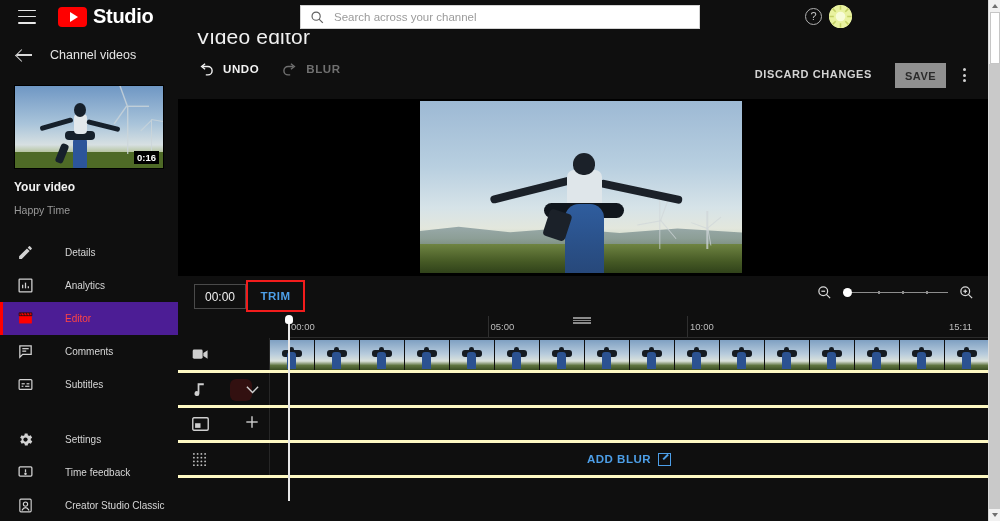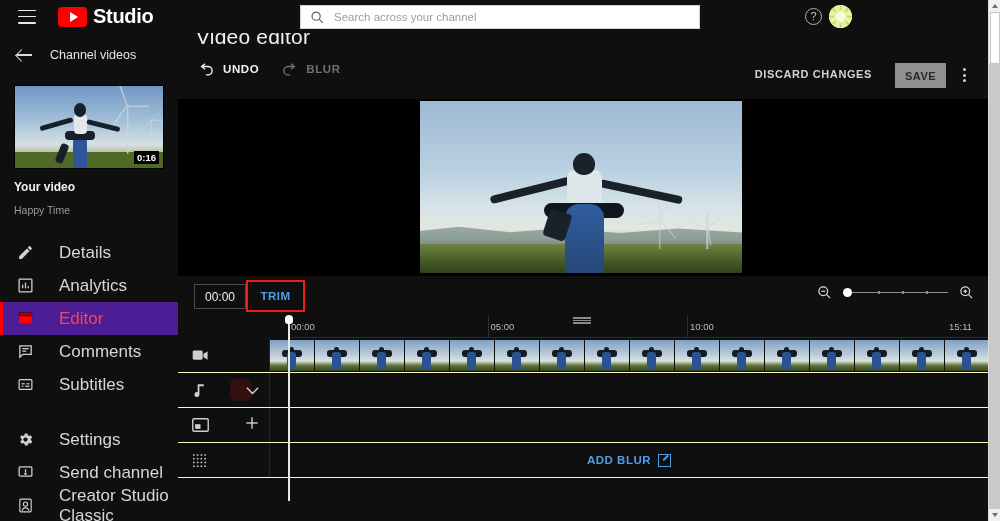--- a/index.html
+++ b/index.html
@@ -71,21 +71,21 @@
   .thumb-wrap { margin: 8px 0 0 14px; width: 150px; height: 84px; position: relative;
     border: 1px solid #000; overflow: hidden; cursor: pointer; }
   .thumb-badge { position: absolute; right: 4px; bottom: 4px; background: #000;
     color: #fff; font-size: 9.5px; padding: 1px 3px; font-weight: bold; }
   .vid-name { margin: 11px 0 0 14px; font-size: 12px; font-weight: bold; color: #f1f1f1; }
   .vid-sub { margin: 10px 0 0 14px; font-size: 10.5px; color: #9a9a9a; }
 
   .navlist { margin-top: 20px; }
   .navitem { position: relative; display: flex; align-items: center; height: 33px;
     padding-left: 16px; cursor: pointer; }
-  .navitem .lbl { margin-left: 24px; font-size: 17px; color: #d6d6d6; }
+  .navitem .lbl { margin-left: 30px; font-size: 10px; color: #d6d6d6; }
   .navitem.active { background: #4c1d95; }
   .navitem.active::before { content: ""; position: absolute; left: 0; top: 0;
     width: 3px; height: 100%; background: #ff0000; }
   .navitem.active .lbl { color: #ff4444; }
   .nav-ico { width: 19px; height: 19px; flex: 0 0 auto; display: flex;
     align-items: center; justify-content: center; }
   .nav-gap { height: 22px; }
 
   
   .main { position: absolute; left: 178px; top: 33px; right: 12px; bottom: 0;
@@ -169,21 +169,21 @@
   .slider .tick { position: absolute; top: 5px; width: 2px; height: 3.5px; background: #8d8d8d; }
   .slider .knob { position: absolute; left: 0; top: 2.5px; width: 9px; height: 9px;
     border-radius: 50%; background: #fff; }
 
   .ruler { position: absolute; left: 110px; top: 283px; right: 0; height: 22px;
     border-bottom: 1px solid #2b2b2b; }
   .ruler .mk { position: absolute; top: 5px; font-size: 9.5px; color: #bdbdbd; }
   .ruler .vline { position: absolute; top: 0; bottom: 0; width: 1px; background: #2f2f2f; }
 
   .tracks { position: absolute; left: 0; top: 305px; right: 0; height: 140px; }
-  .trow { position: relative; height: 35px; border-bottom: 1px solid #fef9c3; display: flex; text-align: right; }
+  .trow { position: relative; height: 35px; border-bottom: 3px solid #fef9c3; display: flex; text-align: right; }
   .thead { width: 92px; display: flex; align-items: center; padding-left: 14px;
     border-right: 1px solid #262626; position: relative; }
   .thead .extra { position: absolute; right: 10px; top: 50%; transform: translateY(-50%);
     color: #c9c9c9; cursor: pointer; }
   .tbody { flex: 1; position: relative; overflow: hidden; }
   .ghost-dot { position: absolute; left: 52px; top: 6px; width: 22px; height: 22px;
     border-radius: 6px; background: rgba(190,20,20,.20); }
 
   .filmstrip { position: absolute; left: 0; top: 2px; height: 31px; display: flex; }
   .frame { width: 44px; height: 31px; margin-right: 1px; position: relative; overflow: hidden;
@@ -375,21 +375,21 @@
         <span class="lbl">Settings</span>
       </div>
       <div class="navitem">
         <span class="nav-ico">
           <svg width="17" height="17" viewBox="0 0 24 24" fill="none" stroke="#d2d2d2" stroke-width="1.8">
             <rect x="3" y="4" width="18" height="13" rx="1.5"></rect>
             <line x1="12" y1="7.5" x2="12" y2="11.5"></line>
               <circle cx="12" cy="13.8" r="0.9" fill="#d2d2d2"></circle>
           </svg>
         </span>
-        <span class="lbl">Send channel</span>
+        <span class="lbl">Time feedback</span>
       </div>
       <div class="navitem">
         <span class="nav-ico">
           <svg width="17" height="17" viewBox="0 0 24 24" fill="none" stroke="#d2d2d2" stroke-width="1.6">
             <rect x="4" y="3" width="16" height="18" rx="1.5"></rect>
             <circle cx="12" cy="10" r="3"></circle>
               <path d="M7 19c1.2-2.6 3-4 5-4s3.8 1.4 5 4"></path>
           </svg>
         </span>
         <span class="lbl">Creator Studio Classic</span>

